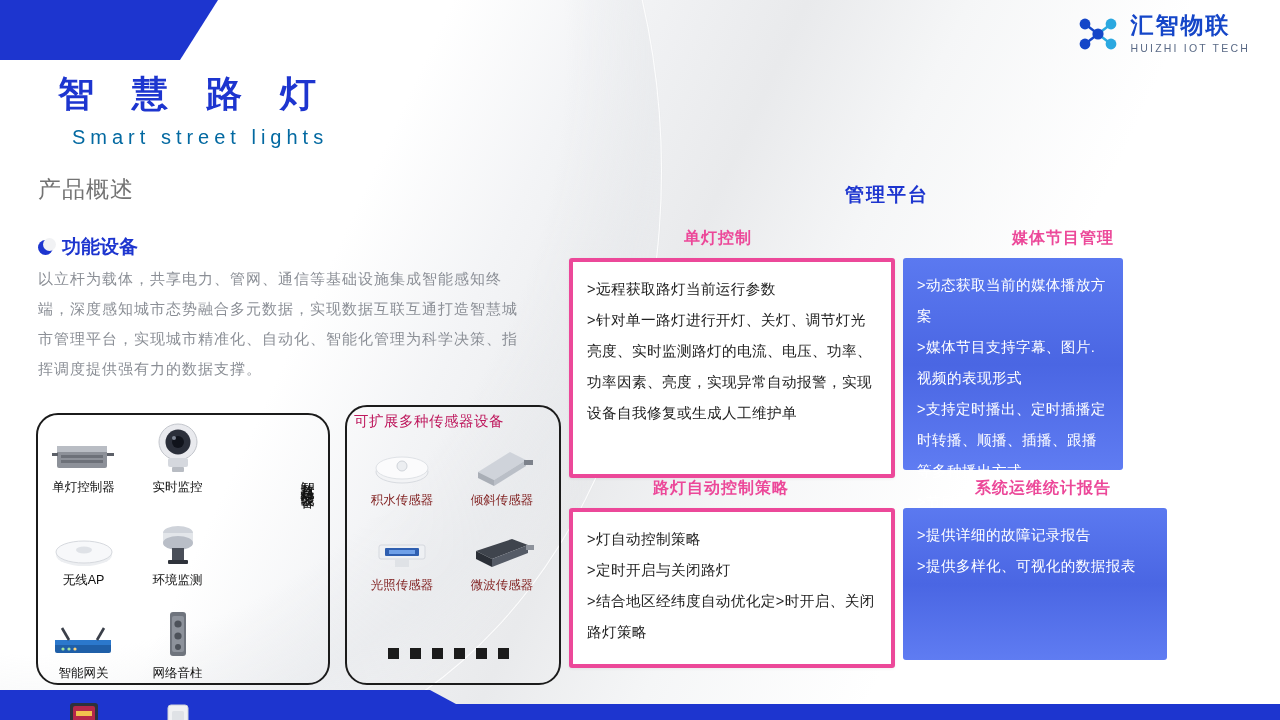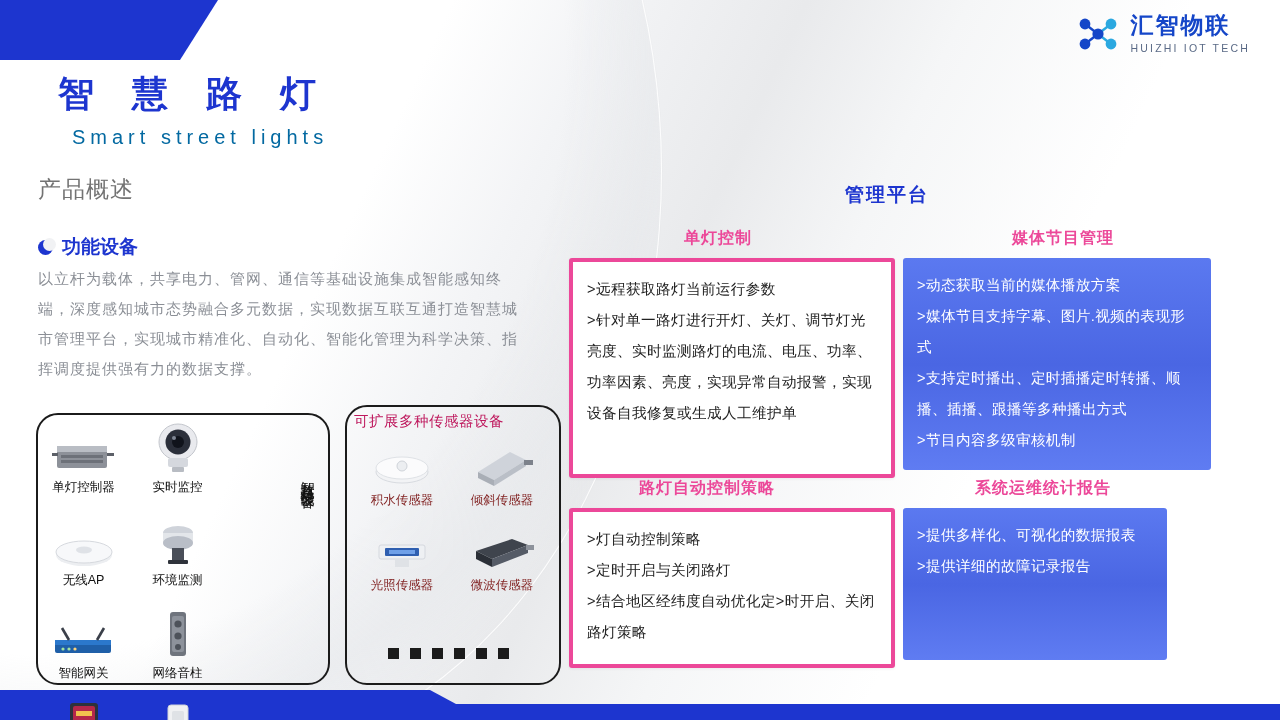--- a/index.html
+++ b/index.html
@@ -324,37 +324,37 @@
 
 <div class="col-title" style="left:684px;top:228px;">单灯控制</div>
 <div class="panel white" style="left:569px;top:258px;width:318px;height:212px;">
   <div class="pad">
     <div class="ptext">&gt;远程获取路灯当前运行参数</div>
     <div class="ptext">&gt;针对单一路灯进行开灯、关灯、调节灯光亮度、实时监测路灯的电流、电压、功率、功率因素、亮度，实现异常自动报警，实现设备自我修复或生成人工维护单</div>
   </div>
 </div>
 
 <div class="col-title" style="left:1012px;top:228px;">媒体节目管理</div>
-<div class="panel blue" style="left:903px;top:258px;width:308px;height:212px;">
+<div class="panel blue" style="left:903px;top:258px;width:220px;height:212px;">
   <div class="pad">
     <div class="ptext">&gt;动态获取当前的媒体播放方案</div>
     <div class="ptext">&gt;媒体节目支持字幕、图片.视频的表现形式</div>
     <div class="ptext">&gt;支持定时播出、定时插播定时转播、顺播、插播、跟播等多种播出方式</div>
     <div class="ptext">&gt;节目内容多级审核机制</div>
   </div>
 </div>
 
-<div class="col-title" style="left:639px;top:478px;">路灯自动控制策略</div>
+<div class="col-title" style="left:653px;top:478px;">路灯自动控制策略</div>
 <div class="panel white" style="left:569px;top:508px;width:318px;height:152px;">
   <div class="pad">
     <div class="ptext">&gt;灯自动控制策略</div>
     <div class="ptext">&gt;定时开启与关闭路灯</div>
     <div class="ptext">&gt;结合地区经纬度自动优化定&gt;时开启、关闭路灯策略</div>
   </div>
 </div>
 
 <div class="col-title" style="left:975px;top:478px;">系统运维统计报告</div>
 <div class="panel blue" style="left:903px;top:508px;width:264px;height:152px;">
   <div class="pad">
+    <div class="ptext">&gt;提供详细的故障记录报告</div>
     <div class="ptext">&gt;提供多样化、可视化的数据报表</div>
-    <div class="ptext">&gt;提供详细的故障记录报告</div>
   </div>
 </div>
 
 </body></html>

